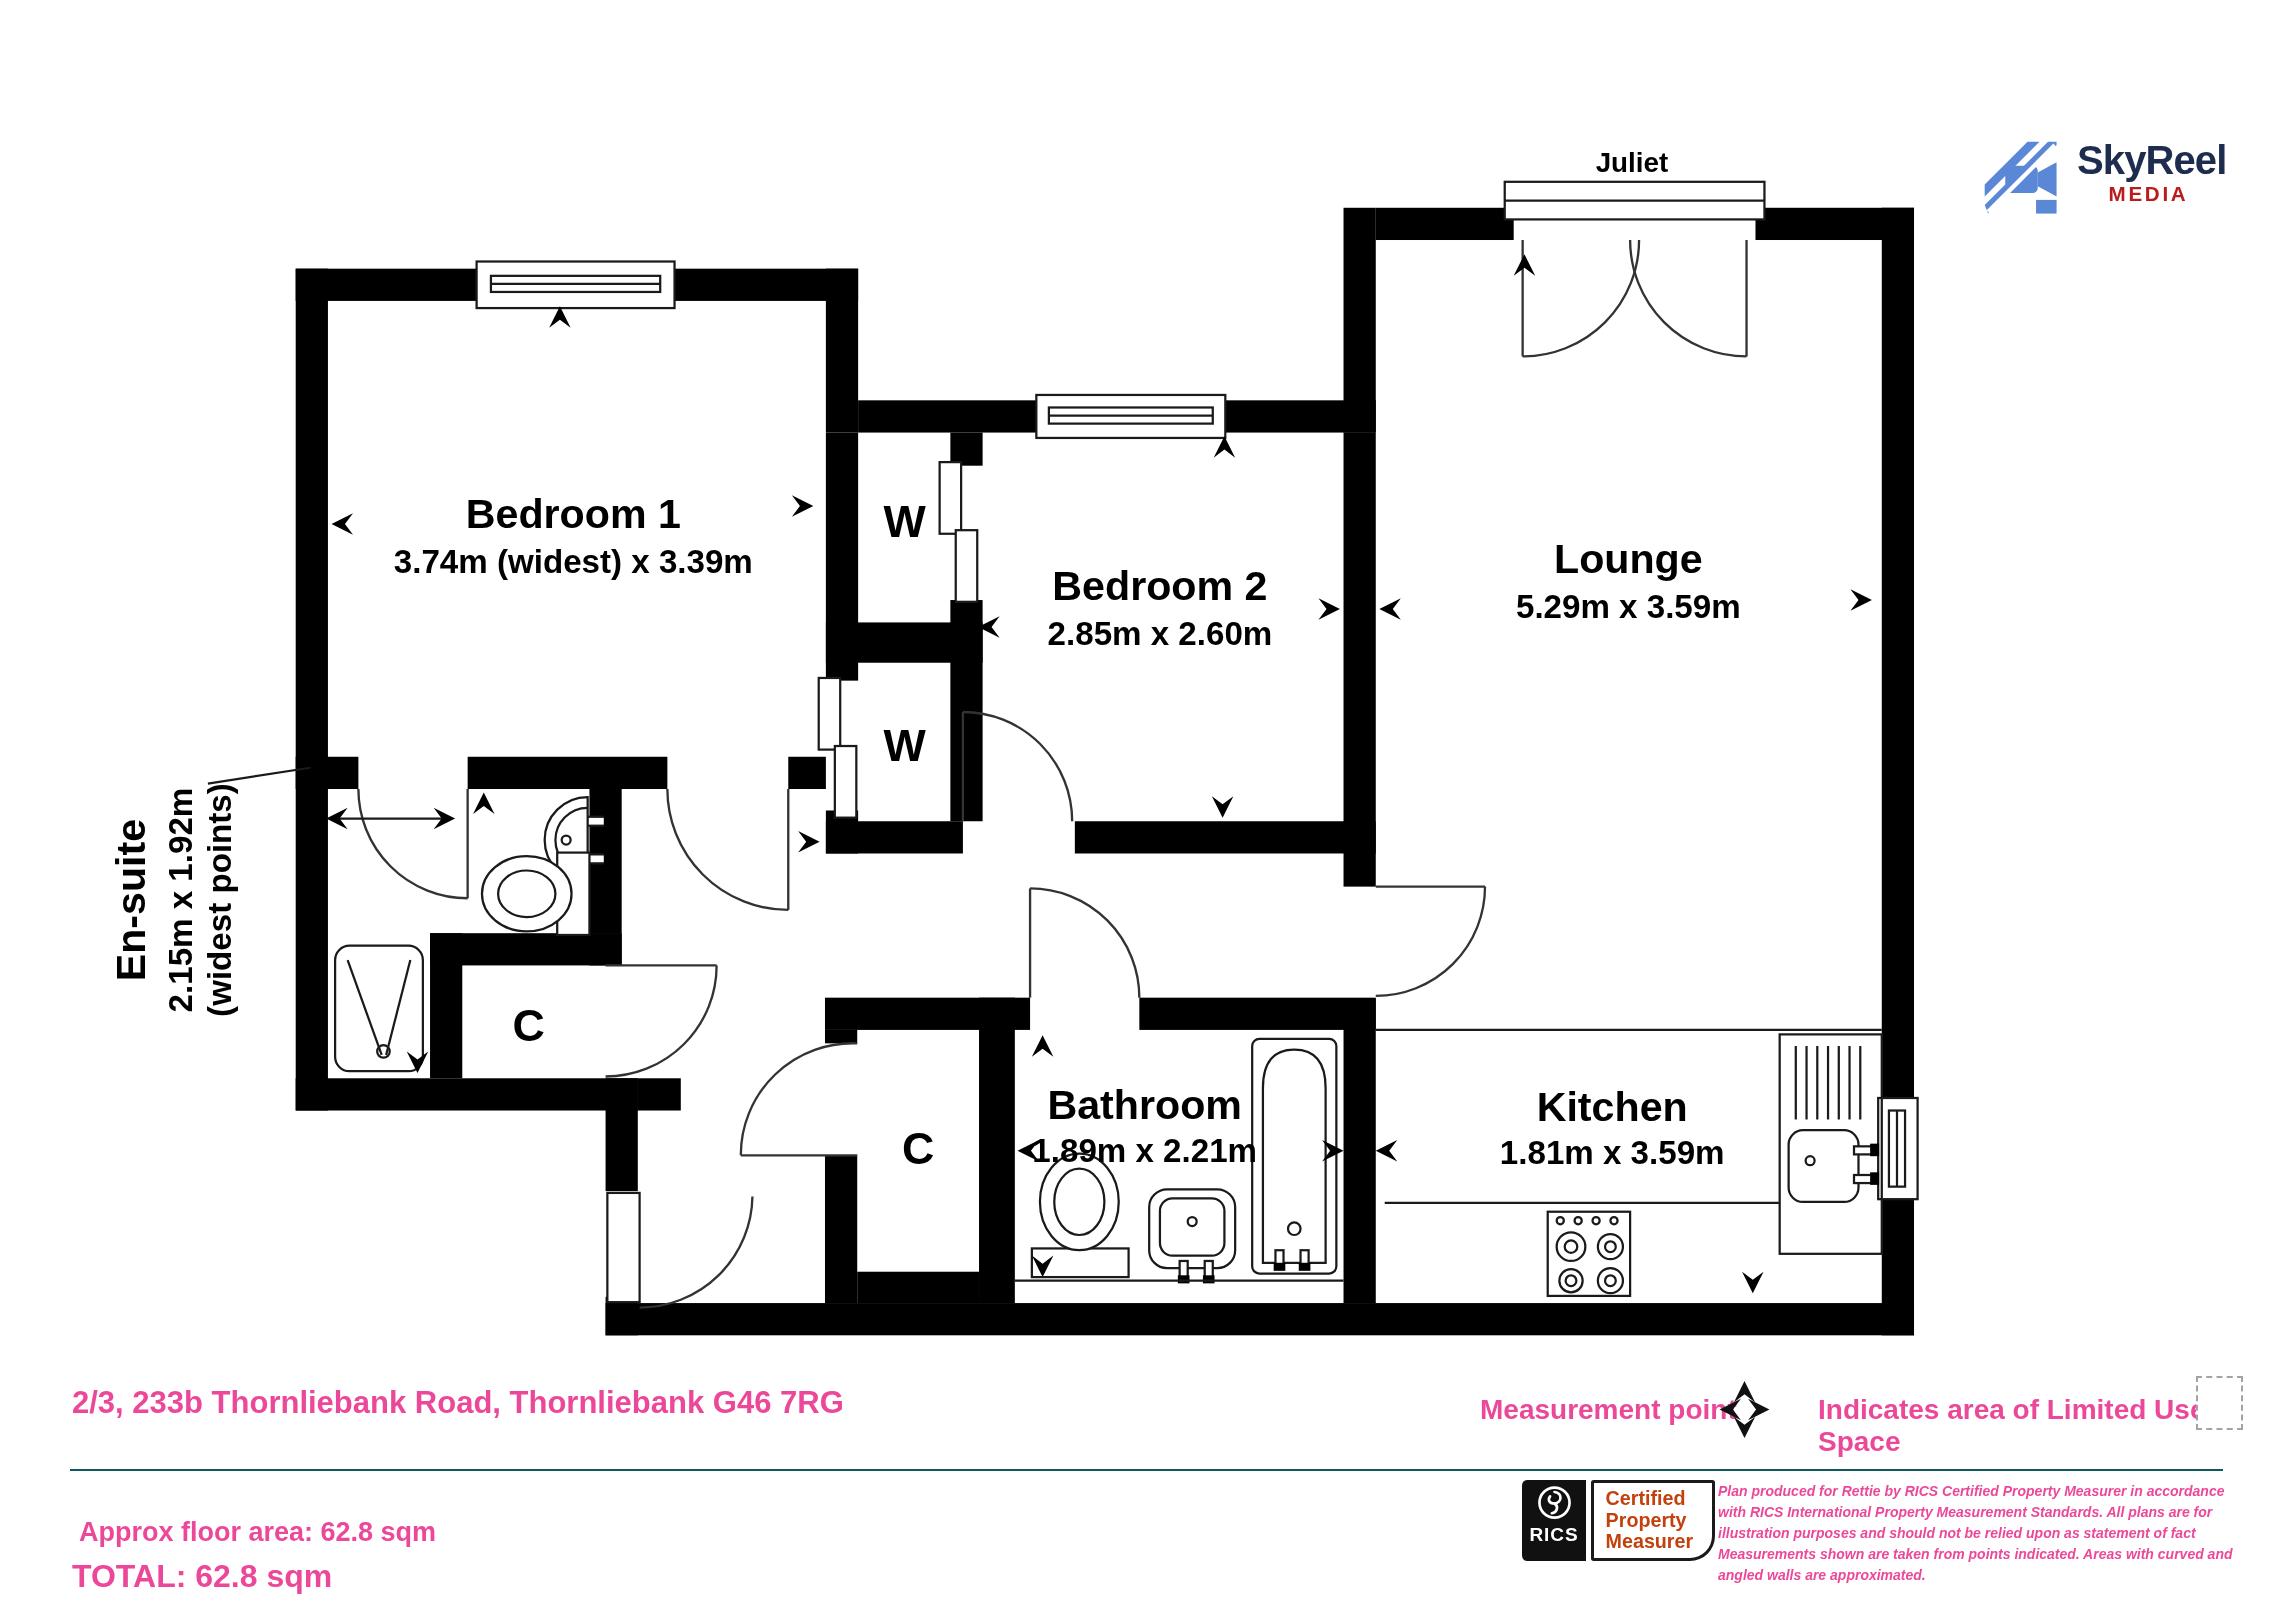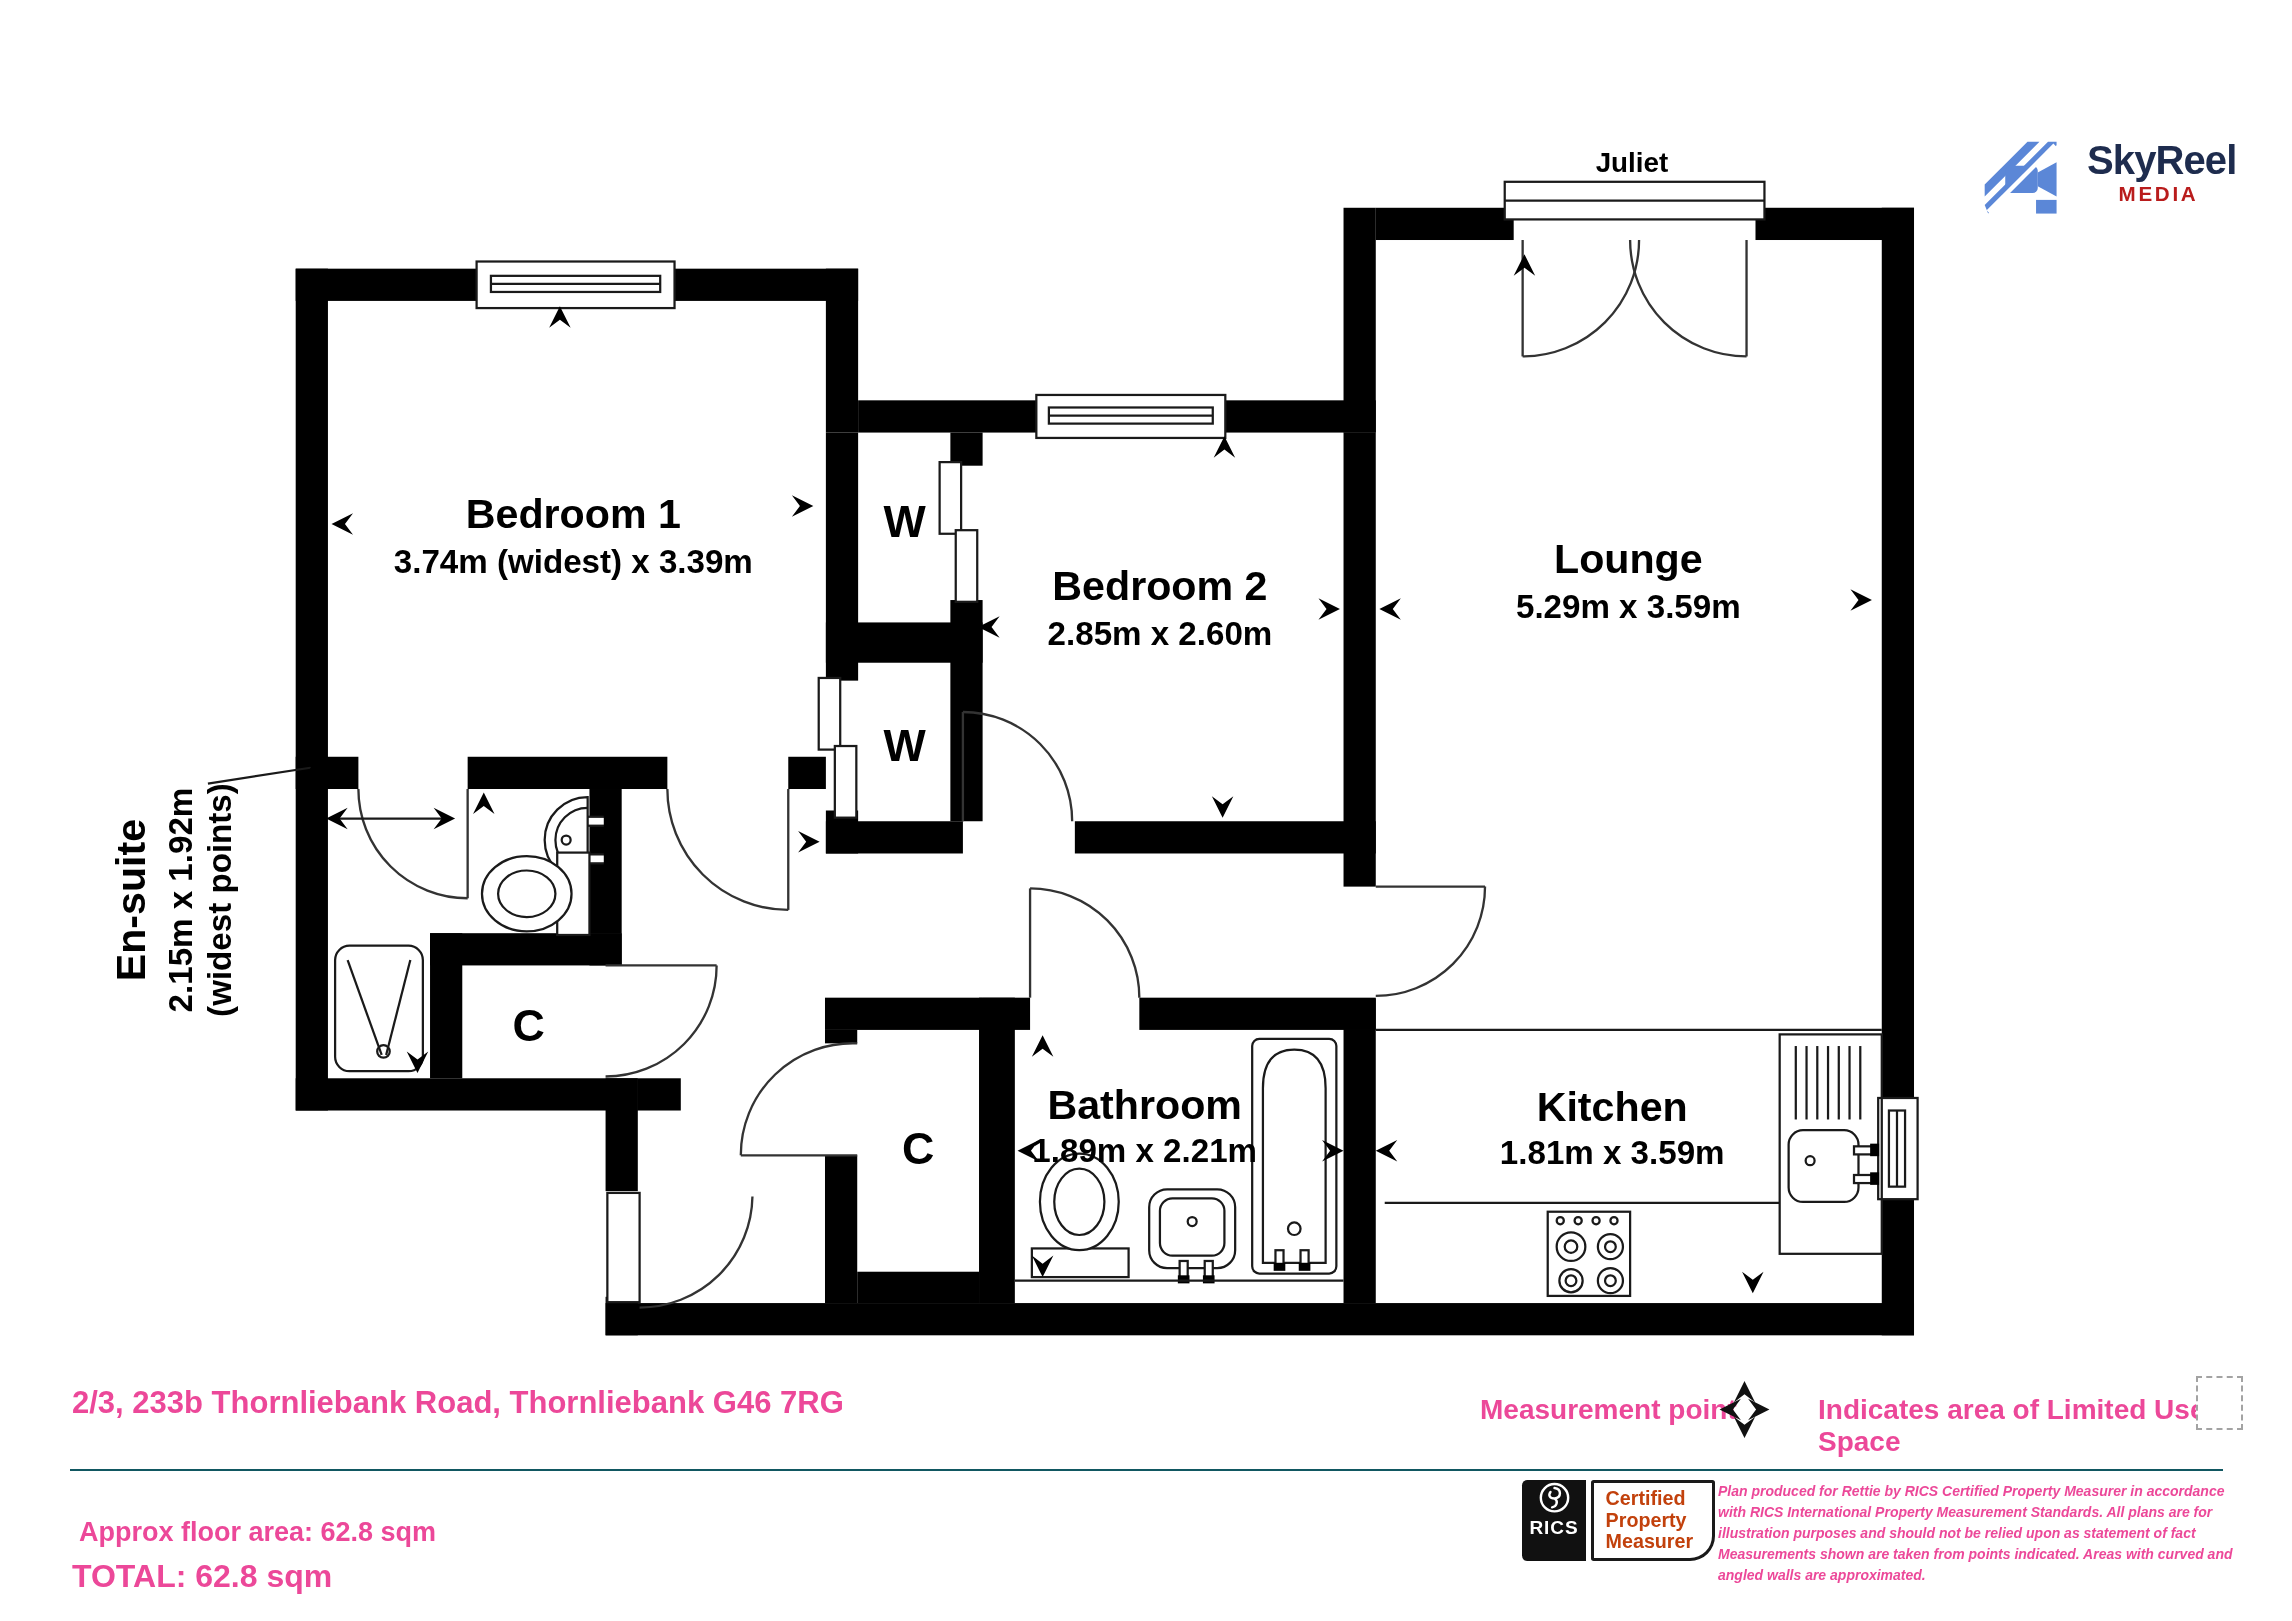--- a/index.html
+++ b/index.html
@@ -20,28 +20,28 @@
   .teal{color:#ec4899;}
   .address{left:72px;top:1385px;font-size:31px;font-weight:800;}
   .mp-label{left:1480px;top:1394px;font-size:28px;font-weight:700;}
   .mp-icon{left:1716px;top:1379px;}
   .lus-label{left:1818px;top:1394px;font-size:28px;font-weight:700;}
   .lus-box{left:2196px;top:1376px;width:47px;height:54px;border:2.7px dashed #a3a3a3;background:#fff;box-sizing:border-box;}
   .divider{left:70px;top:1469px;width:2153px;height:0;border-top:2.7px solid #115761;}
   .approx{left:72px;top:1517px;font-size:27px;font-weight:700;margin-left:7px;}
   .total{left:72px;top:1558px;font-size:32px;font-weight:800;}
   .rics-black{left:1522px;top:1480px;width:64px;height:81px;background:#111;border-radius:5.4px 0 0 5.4px;
-      display:flex;flex-direction:column;align-items:center;justify-content:flex-end;padding-bottom:22px;box-sizing:border-box;}
+      display:flex;flex-direction:column;align-items:center;justify-content:flex-end;padding-bottom:15px;box-sizing:border-box;}
   .rics-black .brand{color:#fff;font-size:19px;font-weight:800;letter-spacing:0.9px;}
   .rics-white{left:1591px;top:1480px;width:124px;height:81px;background:#fff;border:3.1px solid #1a1a1a;
       border-radius:2.7px 2.7px 25px 2.7px;box-sizing:border-box;display:flex;flex-direction:column;justify-content:center;padding-left:11.6px;}
   .rics-white div{font-size:19.7px;font-weight:800;color:#c2410c;line-height:1.1;}
   .disclaimer{left:1718px;top:1481px;width:528px;font-size:14px;font-weight:700;line-height:1.5;font-style:italic;}
   .logo{left:1983px;top:140px;display:flex;align-items:flex-start;}
-  .logo-text{margin-left:27px;}
+  .logo-text{margin-left:17px;}
   .logo-name{font-size:40px;font-weight:800;color:#1e2c4e;letter-spacing:-0.9px;line-height:1.0;}
   .logo-media{font-size:20.6px;font-weight:800;color:#b91c1c;letter-spacing:2.7px;text-align:center;width:143px;line-height:1.0;margin-top:3.6px;}
 </style>
 </head>
 <body>
 
 <svg id="plan-svg" width="2293" height="1621" viewBox="0 0 2560 1810">
 
   <g>
     <rect class="wall" x="330" y="300" width="210" height="36"></rect>

